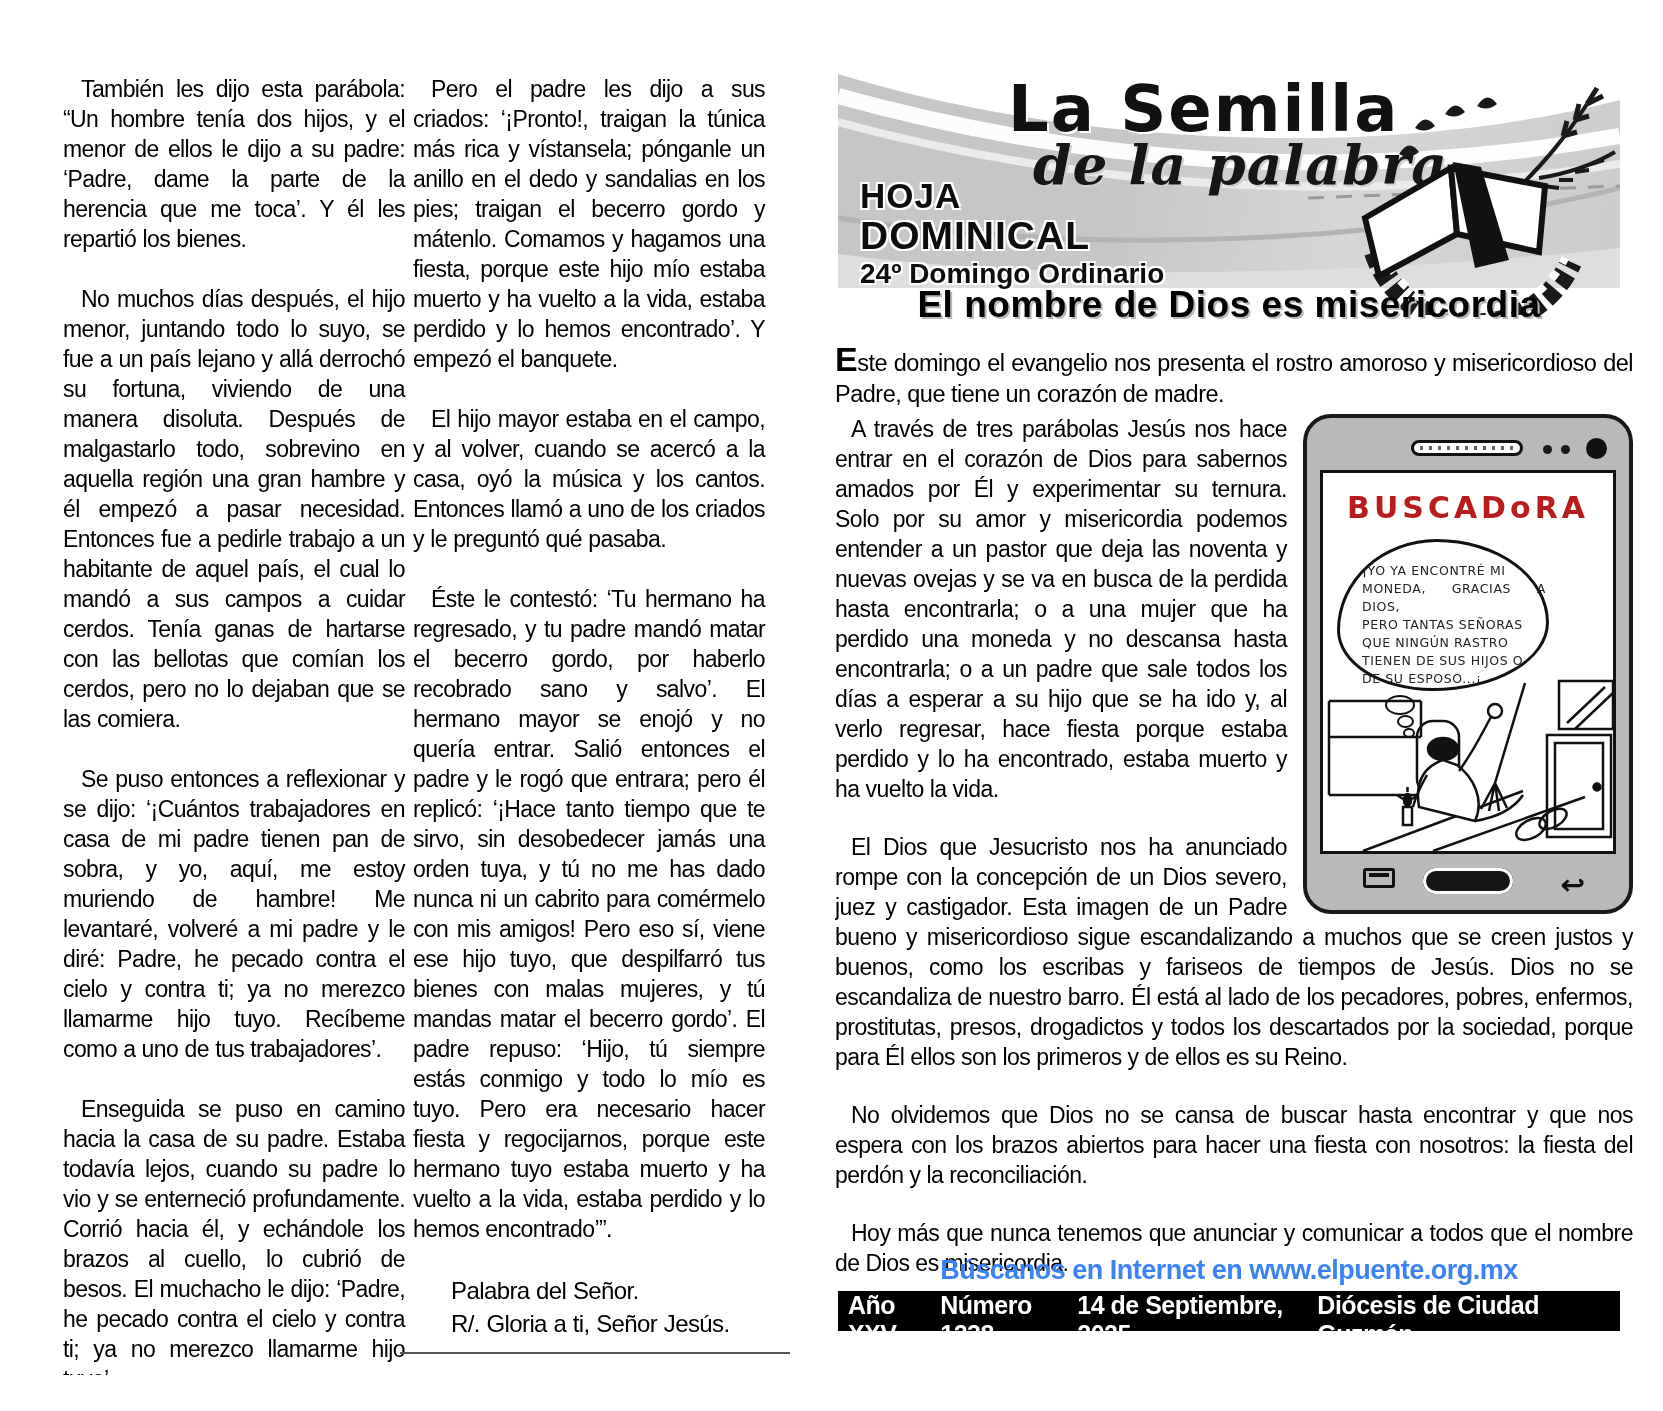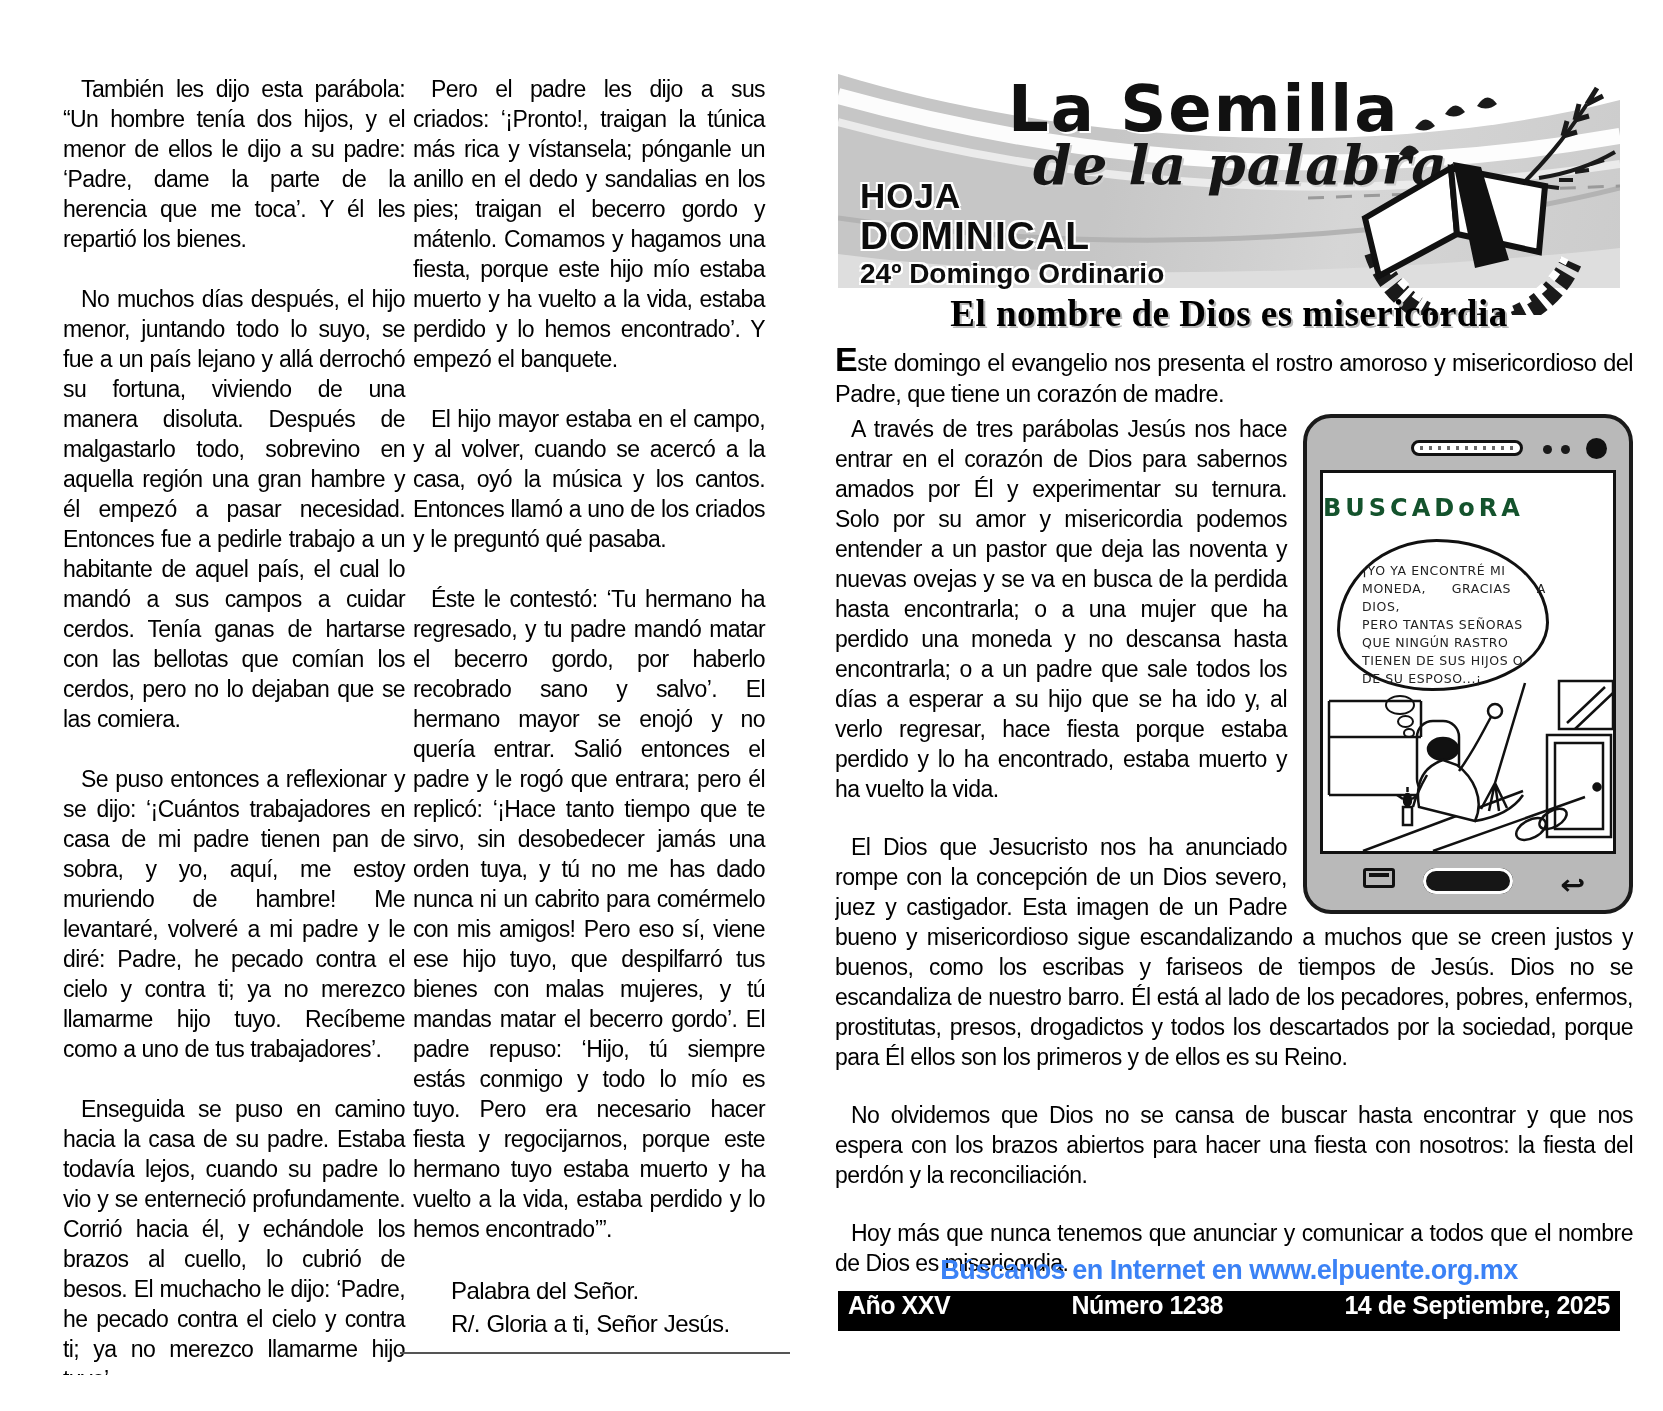--- a/index.html
+++ b/index.html
@@ -43,22 +43,22 @@
   .kicker {
     position:absolute; left:22px; top:106px; font-weight:bold; color:#0d0d0d;
     text-shadow:-2px -2px 0 #fff,2px -2px 0 #fff,-2px 2px 0 #fff,2px 2px 0 #fff;
   }
   .kicker .k1 { font-size:35px; letter-spacing:1px; line-height:40px; }
   .kicker .k2 { font-size:39px; letter-spacing:1px; line-height:40px; }
   .kicker .k3 { font-size:28px; letter-spacing:0; line-height:36px; }
   .logo { position:absolute; left:465px; top:0; }
 
   .headline {
-    position:absolute; left:838px; top:292px; width:782px; text-align:center;
-    font-family:Liberation Serif, serif; font-weight:bold; font-size:37px;
+    position:absolute; left:838px; top:284px; width:782px; text-align:center;
+    font-family:Liberation Sans, sans-serif; font-weight:bold; font-size:37px;
     color:#000; text-shadow:2px 2px 0 #b9b9b9; letter-spacing:0.5px;
   }
   .intro {
     position:absolute; left:835px; top:344px; width:798px; font-size:23.5px;
     line-height:31px; text-align:justify; letter-spacing:-0.5px;
   }
   .intro .lead { font-size:34px; font-weight:bold; }
 
   .article {
     position:absolute; left:835px; top:414px; width:798px; height:876px;
@@ -82,22 +82,22 @@
     background:repeating-linear-gradient(90deg,#666 0 3px,transparent 3px 9px);
   }
   .dot { position:absolute; top:27px; width:9px; height:9px; border-radius:50%; background:#1a1a1a; }
   .dot.d1 { left:236px; } .dot.d2 { left:254px; }
   .camera { position:absolute; top:20px; right:22px; width:21px; height:21px; border-radius:50%; background:#111; }
   .screen {
     position:absolute; left:13px; right:13px; top:52px; bottom:56px;
     background:#fff; border:3px solid #111; overflow:hidden;
   }
   .cartoon-title {
-    margin-top:20px; text-align:left; font-family:"DejaVu Sans",sans-serif;
-    font-weight:bold; font-size:24px; letter-spacing:4px; color:#14532d;
+    margin-top:20px; text-align:center; font-family:"DejaVu Sans",sans-serif;
+    font-weight:bold; font-size:30px; letter-spacing:4px; color:#b91c1c;
   }
   .bubble {
     position:absolute; left:14px; top:66px; width:212px; height:152px;
     border:3px solid #111; border-radius:47% 53% 55% 45% / 60% 55% 45% 40%;
     box-sizing:border-box; padding:20px 0 0 22px;
     font-family:"DejaVu Sans",sans-serif; font-size:12.5px; line-height:18px;
     letter-spacing:0.6px; color:#222;
   }
   .tail-c { position:absolute; border:2.5px solid #111; border-radius:50%; background:#fff; }
   .tc1 { left:62px; top:222px; width:26px; height:16px; }
@@ -268,16 +268,17 @@
     <p>A través de tres parábolas Jesús nos hace entrar en el corazón de Dios para sabernos amados por Él y experimentar su ternura. Solo por su amor y misericordia podemos entender a un pastor que deja las noventa y nuevas ovejas y se va en busca de la perdida hasta encontrarla; o a una mujer que ha perdido una moneda y no descansa hasta encontrarla; o a un padre que sale todos los días a esperar a su hijo que se ha ido y, al verlo regresar, hace fiesta porque estaba perdido y lo ha encontrado, estaba muerto y ha vuelto la vida.</p>
     <p>El Dios que Jesucristo nos ha anunciado rompe con la concepción de un Dios severo, juez y castigador. Esta imagen de un Padre bueno y misericordioso sigue escandalizando a muchos que se creen justos y buenos, como los escribas y fariseos de tiempos de Jesús.  Dios no se escandaliza de nuestro barro. Él está al lado de los pecadores, pobres, enfermos, prostitutas, presos, drogadictos y todos los descartados por la sociedad, porque para Él ellos son los primeros y de ellos es su Reino.</p>
     <p>No olvidemos que Dios no se cansa de buscar hasta encontrar y que nos espera con los brazos abiertos para hacer una fiesta con nosotros: la fiesta del perdón y la reconciliación.</p>
     <p>Hoy más que nunca tenemos que anunciar y comunicar a todos que el nombre de Dios es misericordia.</p>
   </div>
 
   <div class="footer-bar">
     <span>Año XXV</span>
     <span>Número 1238</span>
     <span>14 de Septiembre, 2025</span>
+    <span>Diócesis de Ciudad Guzmán</span>
   </div>
   <div class="footer-web">Búscanos en Internet en www.elpuente.org.mx</div>
 
 </div>
 
 </body></html>

